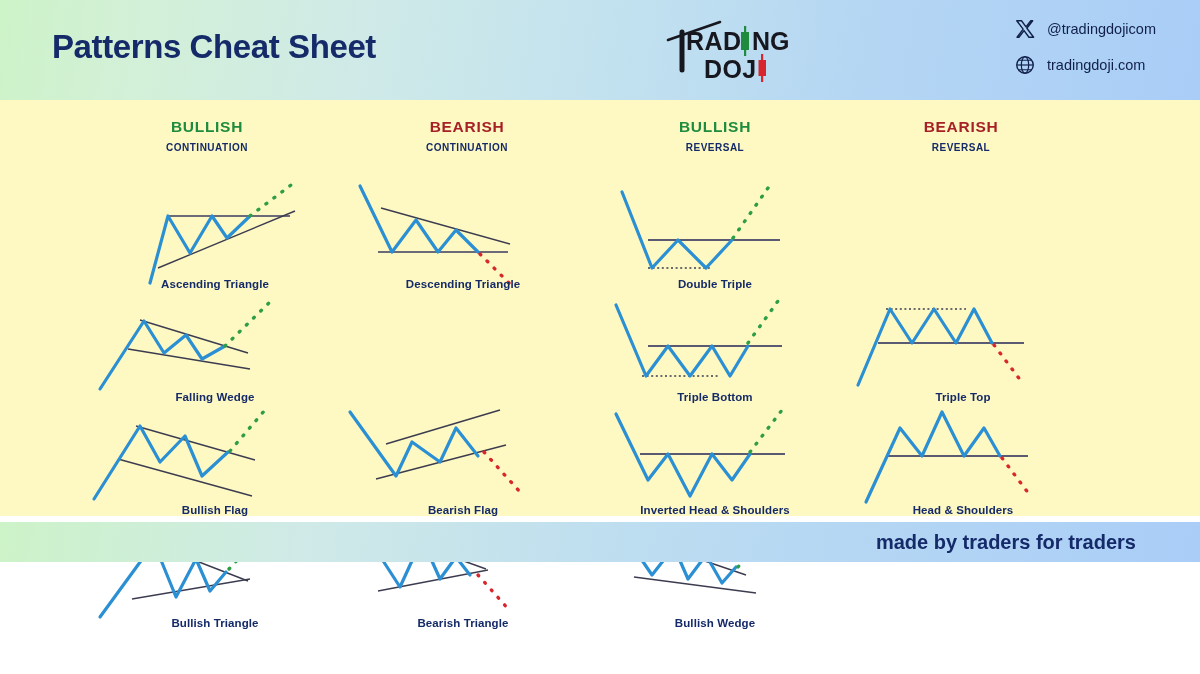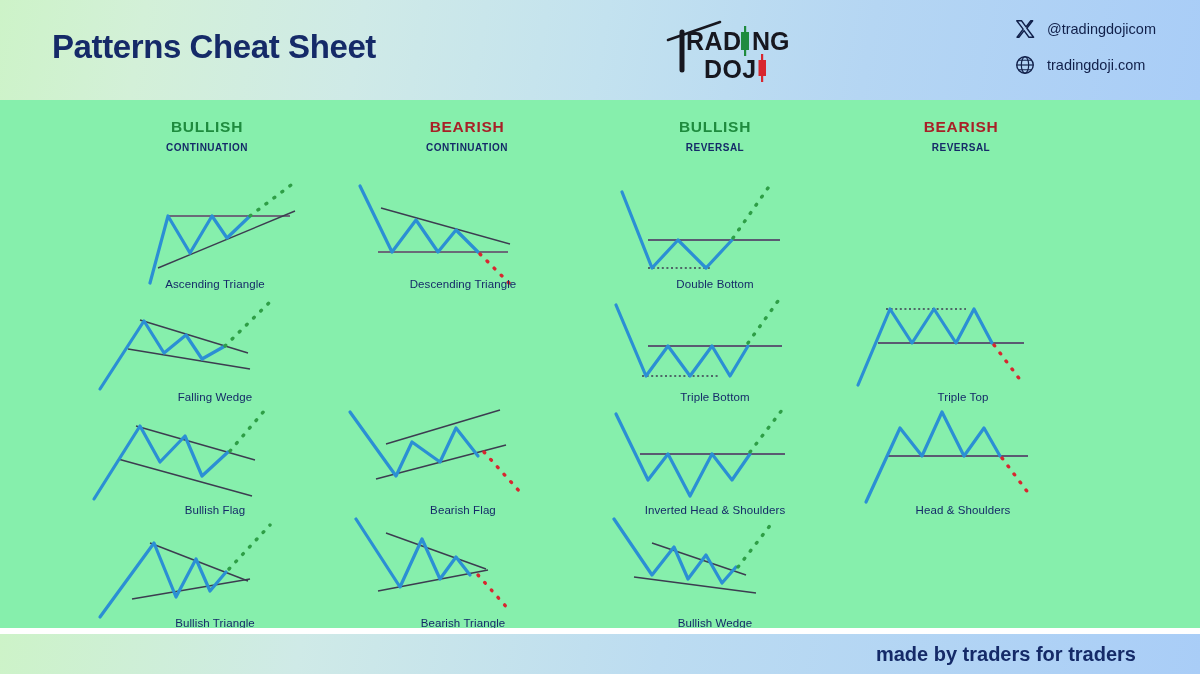--- a/index.html
+++ b/index.html
@@ -2,21 +2,21 @@
 <html><head>
 <meta charset="utf-8">
 <style>
   * { box-sizing: border-box; margin: 0; padding: 0; }
   html, body {
     width: 1200px; height: 674px;
     font-family: "Liberation Sans", sans-serif;
     background: #ffffff;
     overflow: hidden;
   }
-  .page { position: relative; width: 1200px; height: 674px; background:#86efac; }
+  .page { position: relative; width: 1200px; height: 562px; background:#fef9c3; }
 
   
   .header {
     position: absolute; left:0; top:0; width:1200px; height:100px;
     background: linear-gradient(100deg,#cdf3c8 0%, #d3f0d8 12%, #cfeae7 30%, #c3e2ef 50%, #b5d6f3 72%, #a9cdf7 100%);
     display:flex; align-items:center;
   }
   .title {
     position:absolute; left:52px; top:28px;
     font-size:33px; font-weight:bold; color:#152a68; letter-spacing:-0.4px;
@@ -41,21 +41,21 @@
   .colhead .k2 { font-size:10px; font-weight:bold; letter-spacing:0.5px; color:#152a68; margin-top:6px; }
   .bull { color:#1e8b3e; }
   .bear { color:#a82027; }
 
   
   .grid { position:absolute; left:0; top:178px; width:1200px; height:452px; }
   .cell { position:absolute; width:250px; height:113px; }
   .cell svg { position:absolute; left:0; top:0; }
   .plabel {
     position:absolute; bottom:1px; width:250px; text-align:center;
-    font-size:11.5px; font-weight:normal; color:#152a68; letter-spacing:0.1px;margin-top:16px;
+    font-size:11.5px; font-weight:bold; color:#152a68; letter-spacing:0.1px;margin-top:16px;
   }
 
   
   .footer {
     position:absolute; left:0; bottom:0; width:1200px; height:40px;
     background: linear-gradient(100deg,#cdf3c8 0%, #cfeae7 25%, #bcdcf1 55%, #a9cdf7 100%);
     display:flex; align-items:center; justify-content:flex-end;
   }
   .footer .ftxt {
     font-size:20px; font-weight:bold; color:#152a68; margin-right:64px;
@@ -216,21 +216,21 @@
 
     <div class="cell" style="left:590px; top:0;">
       <svg width="250" height="113" viewBox="0 0 250 113">
         <line x1="58" y1="62" x2="190" y2="62" stroke="#5a5a72" stroke-width="2"></line>
         <line x1="58" y1="90" x2="122" y2="90" stroke="#3c3c50" stroke-width="1.4" stroke-dasharray="2 2.6"></line>
         <polyline points="32,14 62,90 88,62 116,90 142,62" fill="none" stroke="#2b8fd4" stroke-width="3.2" stroke-linejoin="round" stroke-linecap="round"></polyline>
         <g stroke="#2e9e46" stroke-width="3.4" stroke-linecap="round" stroke-dasharray="1 9">
           <line x1="143" y1="60" x2="178" y2="10"></line>
         </g>
       </svg>
-      <div class="plabel">Double Bottom</div>
+      <div class="plabel">Double Triple</div>
     </div>
 
     <div class="cell" style="left:590px; top:113px;">
       <svg width="250" height="113" viewBox="0 0 250 113">
         <line x1="58" y1="55" x2="192" y2="55" stroke="#5a5a72" stroke-width="2"></line>
         <line x1="52" y1="85" x2="130" y2="85" stroke="#3c3c50" stroke-width="1.4" stroke-dasharray="2 2.6"></line>
         <polyline points="26,14 56,85 78,55 100,85 122,55 140,85 158,55" fill="none" stroke="#2b8fd4" stroke-width="3.2" stroke-linejoin="round" stroke-linecap="round"></polyline>
         <g stroke="#2e9e46" stroke-width="3.4" stroke-linecap="round" stroke-dasharray="1 9">
           <line x1="158" y1="52" x2="188" y2="10"></line>
         </g>

